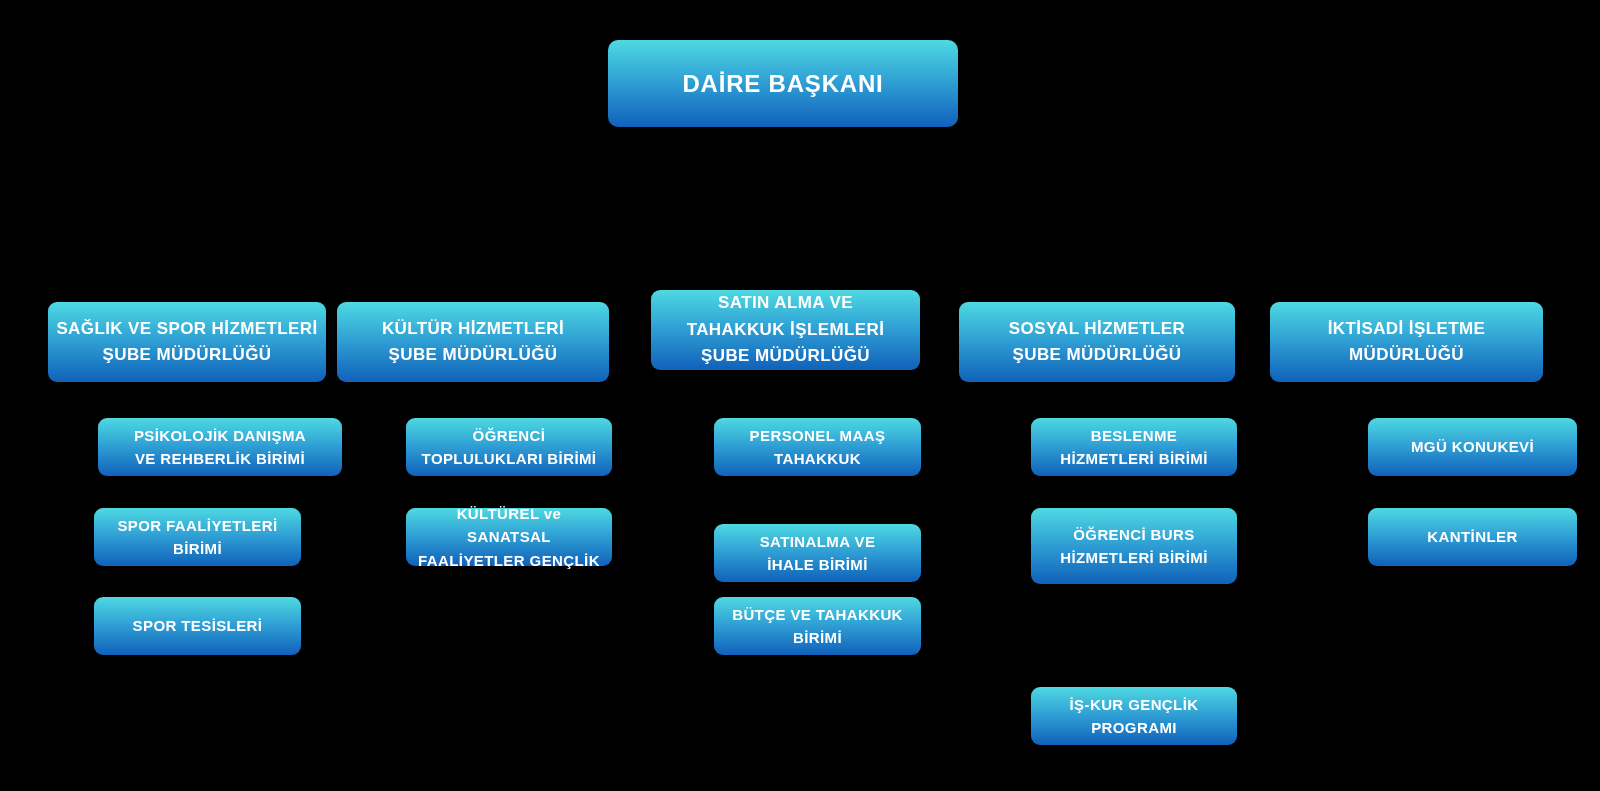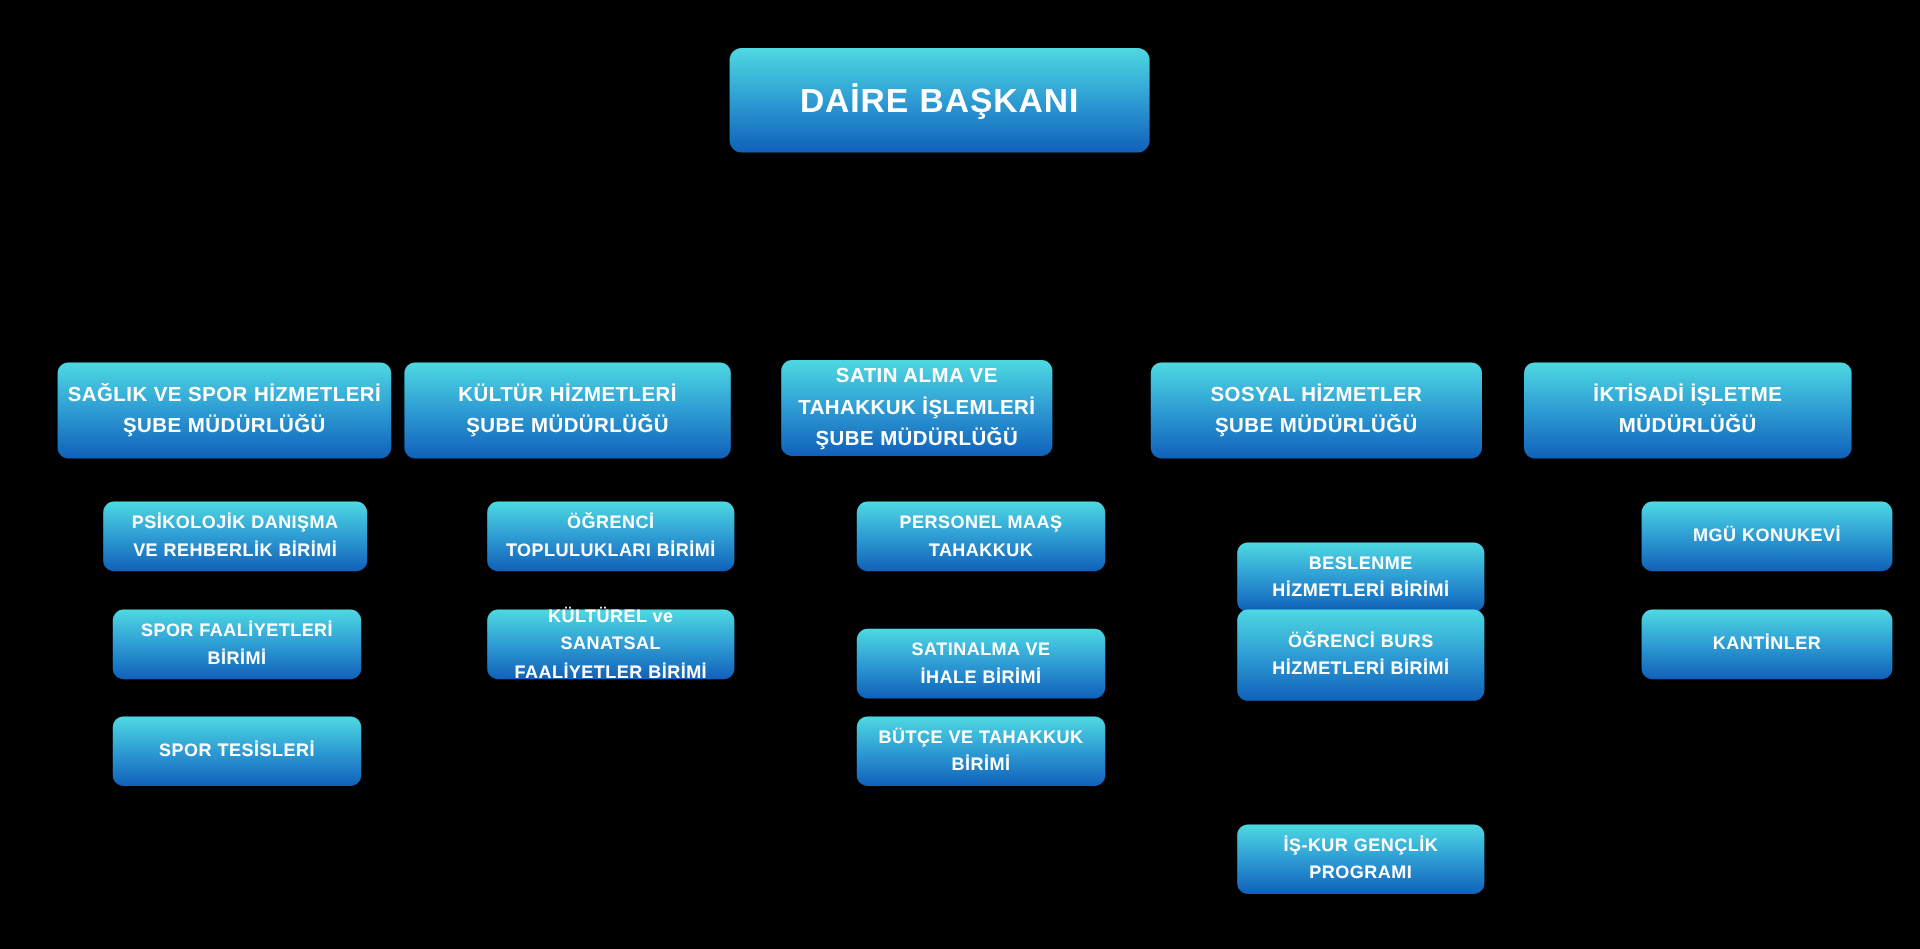--- a/index.html
+++ b/index.html
@@ -28,21 +28,21 @@
     background: linear-gradient(180deg, #4ed9e2 0%, #2f9fd4 48%, #1061ba 100%);
     border-radius: 9px;
     box-shadow: 0 7px 12px rgba(0,0,0,0.45);
     white-space: pre-line;
     padding: 4px 8px;
   }
   .node .lbl {
     white-space: pre-line;
   }
   .root-node {
-    font-size: 28px;
+    font-size: 24px;
     letter-spacing: 0.8px;
     border-radius: 10px;
   }
   .header-node {
     font-size: 17px;
     line-height: 1.55;
   }
   .unit-node {
     font-size: 15px;
     line-height: 1.55;
@@ -54,21 +54,21 @@
 <div class="canvas">
 
   <div class="node root-node" style="left:608px; top:40px; width:350px; height:87px;">
     <span class="lbl">DAİRE BAŞKANI</span>
   </div>
 
   <div class="node header-node" style="left:20px; top:302px; width:278px; height:80px;margin-left:28px;">
     <span class="lbl">SAĞLIK VE SPOR HİZMETLERİ
 ŞUBE MÜDÜRLÜĞÜ</span>
   </div>
-  <div class="node unit-node" style="left:86px; top:418px; width:220px; height:58px;">
+  <div class="node unit-node" style="left:98px; top:418px; width:244px; height:58px;">
     <span class="lbl">PSİKOLOJİK DANIŞMA
 VE REHBERLİK BİRİMİ</span>
   </div>
   <div class="node unit-node" style="left:94px; top:508px; width:207px; height:58px;">
     <span class="lbl">SPOR FAALİYETLERİ
 BİRİMİ</span>
   </div>
   <div class="node unit-node" style="left:94px; top:597px; width:207px; height:58px;">
     <span class="lbl">SPOR TESİSLERİ</span>
   </div>
@@ -76,24 +76,24 @@
   <div class="node header-node" style="left:337px; top:302px; width:272px; height:80px;">
     <span class="lbl">KÜLTÜR HİZMETLERİ
 ŞUBE MÜDÜRLÜĞÜ</span>
   </div>
   <div class="node unit-node" style="left:406px; top:418px; width:206px; height:58px;">
     <span class="lbl">ÖĞRENCİ
 TOPLULUKLARI BİRİMİ</span>
   </div>
   <div class="node unit-node" style="left:406px; top:508px; width:206px; height:58px;">
     <span class="lbl">KÜLTÜREL ve SANATSAL
-FAALİYETLER BİRİMİ</span>
+FAALİYETLER GENÇLİK</span>
   </div>
 
-  <div class="node header-node" style="left:651px; top:300px; width:226px; height:80px;">
+  <div class="node header-node" style="left:651px; top:290px; width:269px; height:80px;">
     <span class="lbl">SATIN ALMA VE
 TAHAKKUK İŞLEMLERİ
 ŞUBE MÜDÜRLÜĞÜ</span>
   </div>
   <div class="node unit-node" style="left:714px; top:418px; width:207px; height:58px;">
     <span class="lbl">PERSONEL MAAŞ
 TAHAKKUK</span>
   </div>
   <div class="node unit-node" style="left:714px; top:508px; width:207px; height:58px;margin-top:16px;">
     <span class="lbl">SATINALMA VE
@@ -101,21 +101,21 @@
   </div>
   <div class="node unit-node" style="left:714px; top:597px; width:207px; height:58px;">
     <span class="lbl">BÜTÇE VE TAHAKKUK
 BİRİMİ</span>
   </div>
 
   <div class="node header-node" style="left:959px; top:302px; width:276px; height:80px;">
     <span class="lbl">SOSYAL HİZMETLER
 ŞUBE MÜDÜRLÜĞÜ</span>
   </div>
-  <div class="node unit-node" style="left:1031px; top:418px; width:206px; height:58px;margin-top:34px;">
+  <div class="node unit-node" style="left:1031px; top:418px; width:206px; height:58px;">
     <span class="lbl">BESLENME
 HİZMETLERİ BİRİMİ</span>
   </div>
   <div class="node unit-node" style="left:1031px; top:508px; width:206px; height:76px;">
     <span class="lbl">ÖĞRENCİ BURS
 HİZMETLERİ BİRİMİ</span>
   </div>
   <div class="node unit-node" style="left:1031px; top:687px; width:206px; height:58px;">
     <span class="lbl">İŞ-KUR GENÇLİK
 PROGRAMI</span>

